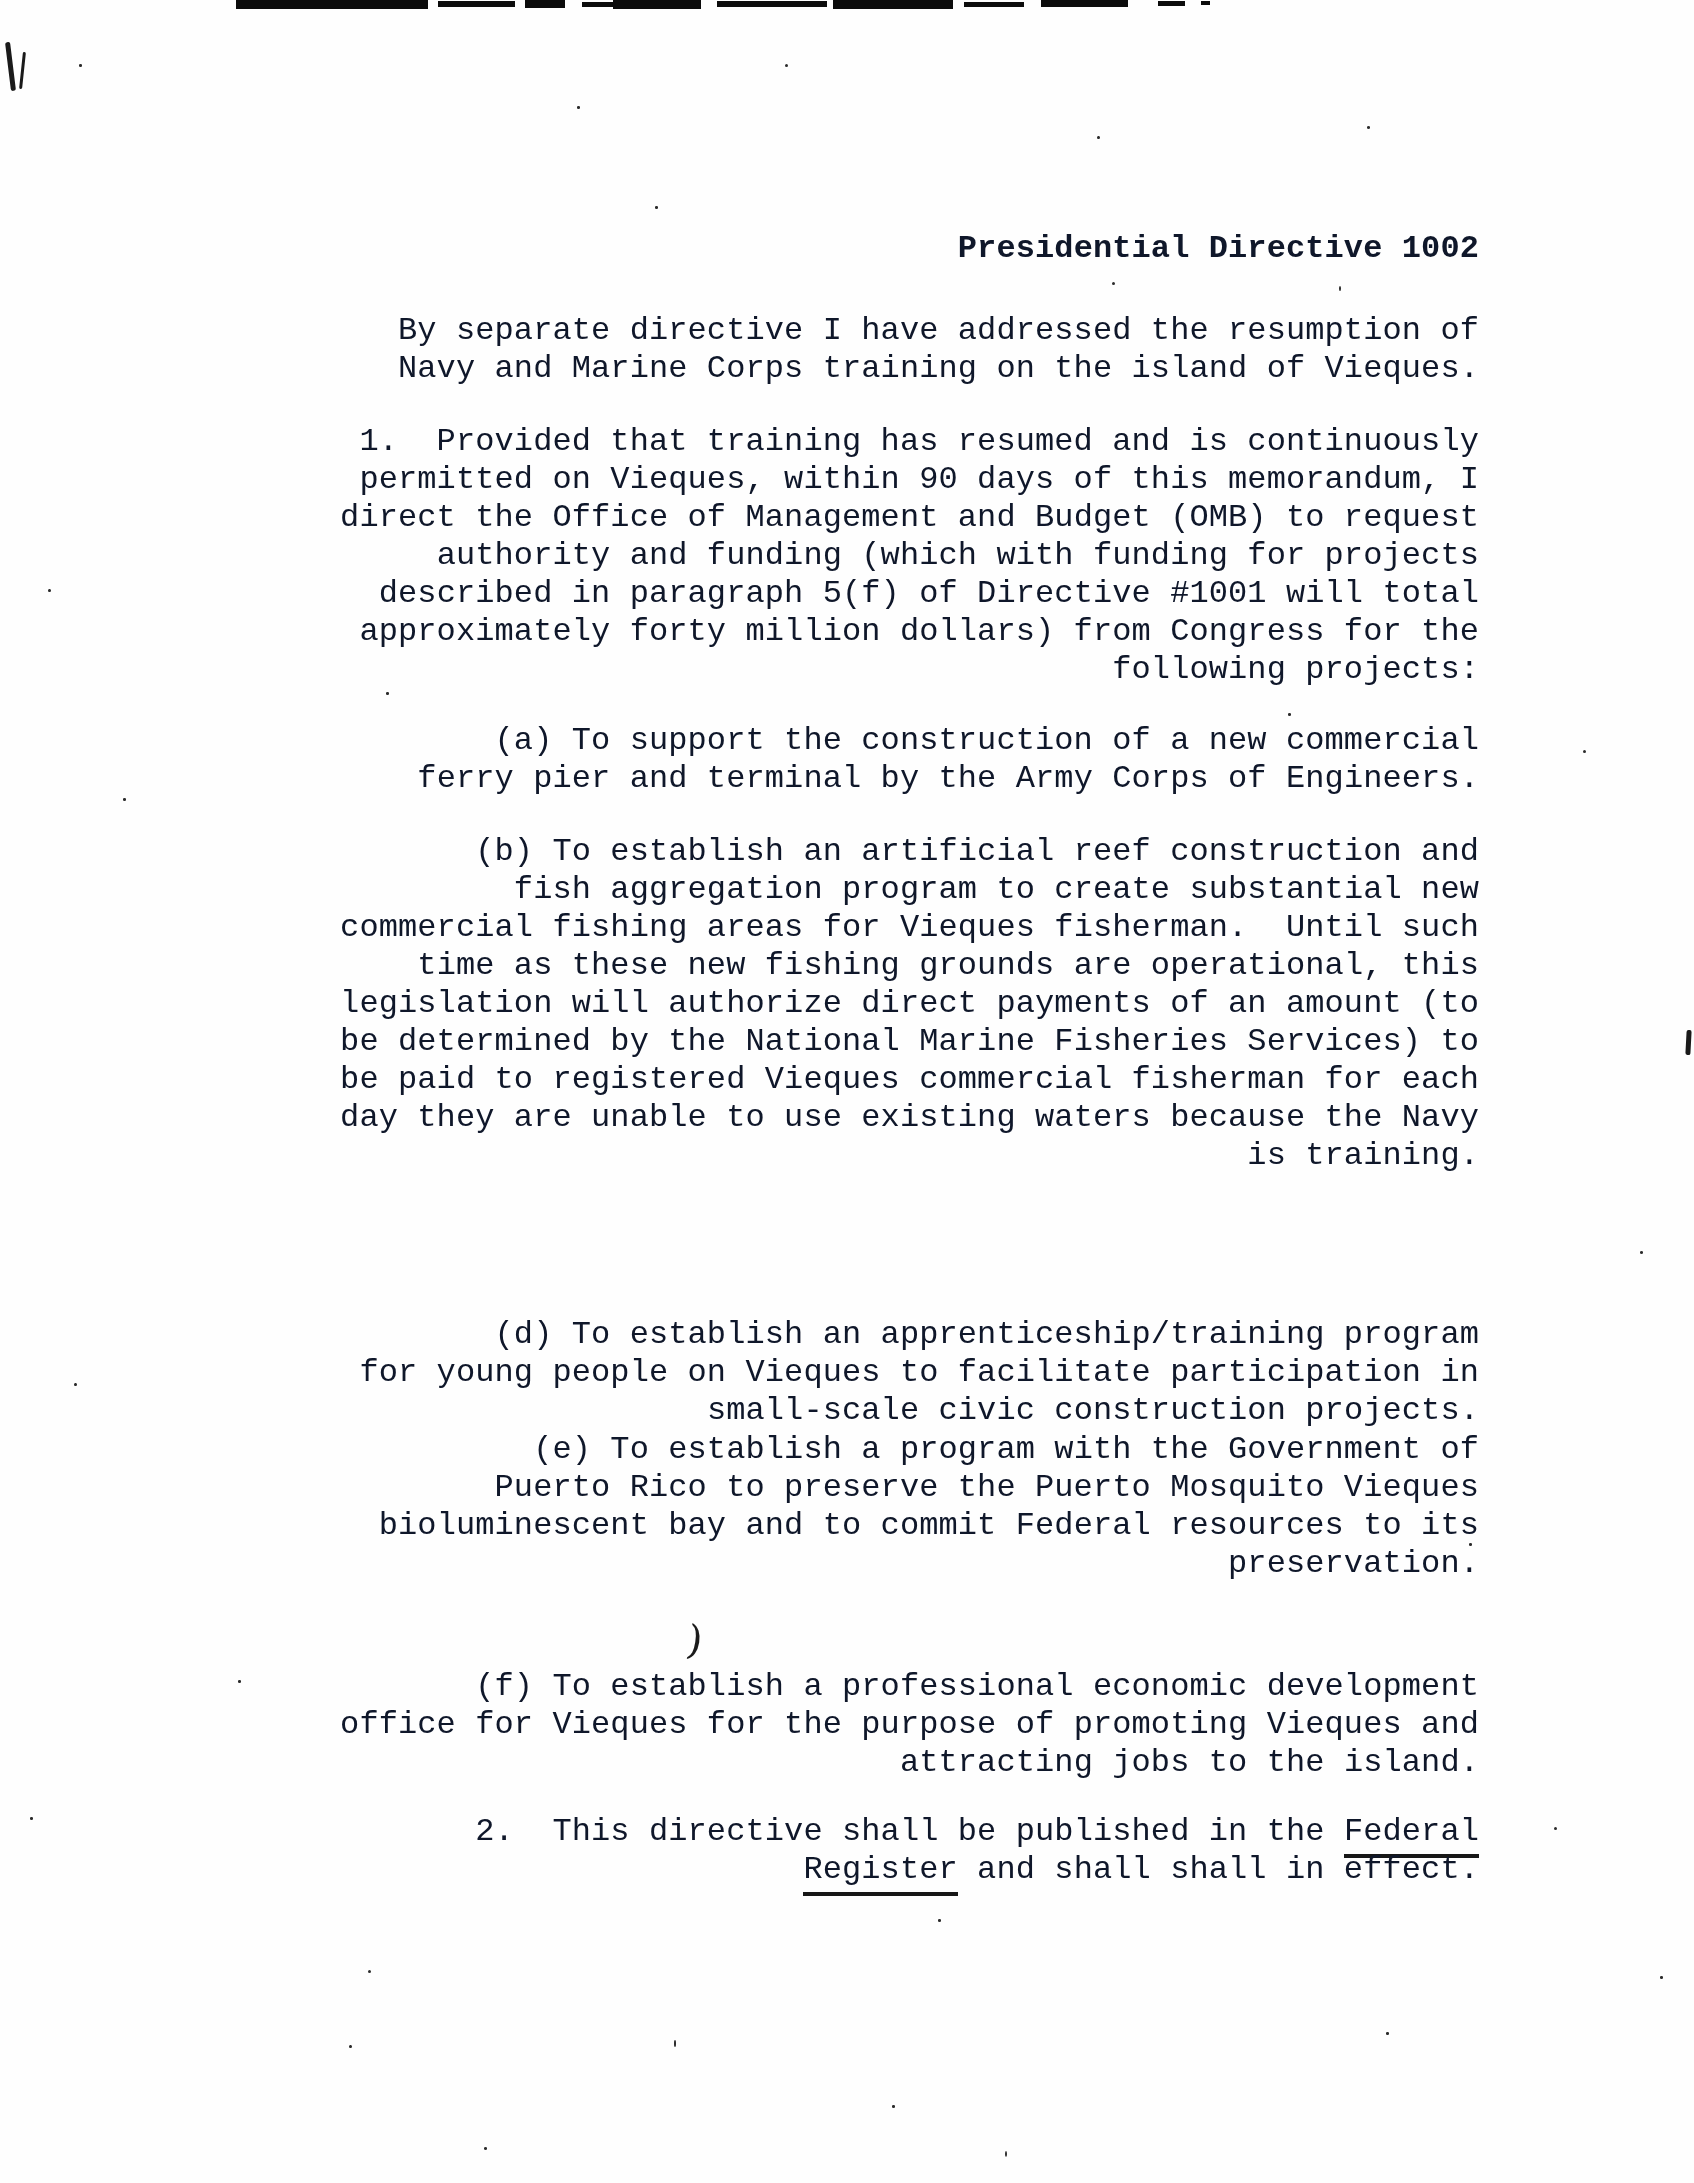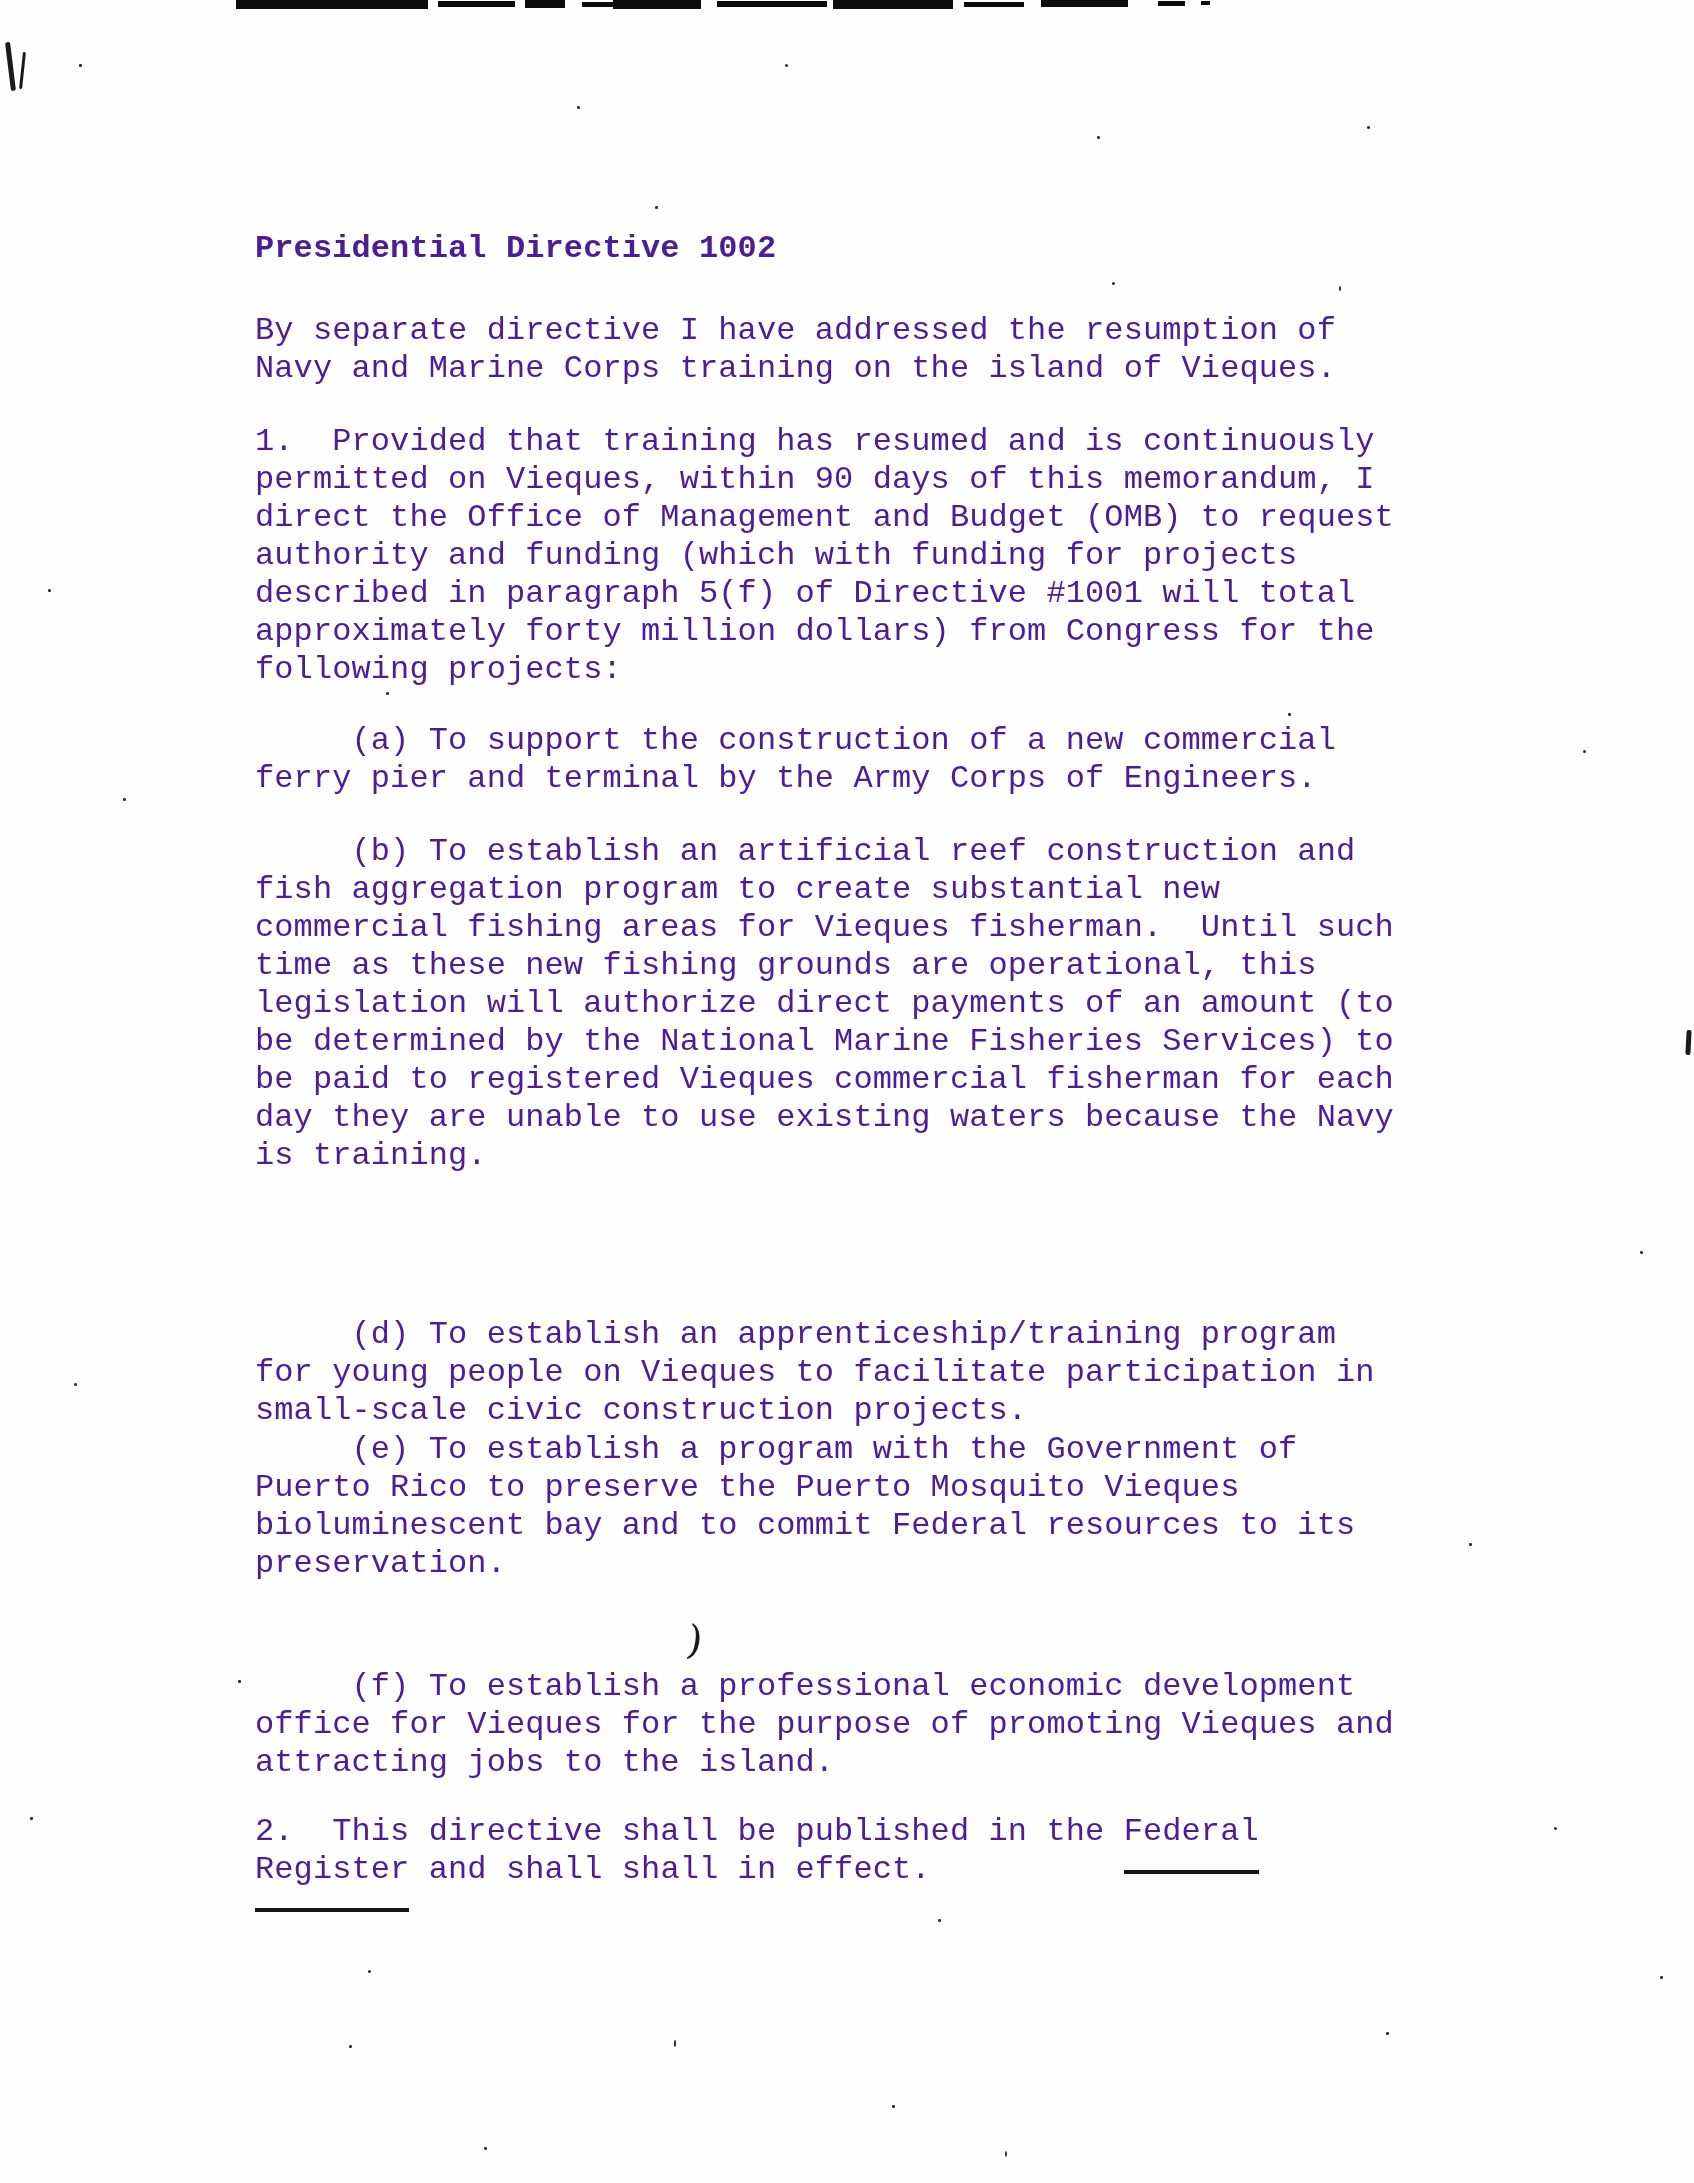--- a/index.html
+++ b/index.html
@@ -8,25 +8,26 @@
     background:#fefefe;
     position:relative;
     overflow:hidden;
     font-family:"Liberation Mono","DejaVu Sans Mono",monospace;
   }
   .page { position:absolute; inset:0; background:#fefefe; }
   .para {
     position:absolute; left:255px; width:1224px;
     white-space:pre-wrap;
     font:400 32px/38px "Liberation Mono","DejaVu Sans Mono",monospace;
-    color:#4c1d95;
+    color:#0f172a;
     letter-spacing:0.1px;
+    text-align:right;
   }
   .title { font-weight:700; }
-  .ul { border-bottom:4px solid #171717; padding-bottom:20px; }
+  .ul { border-bottom:4px solid #171717; padding-bottom:4px; }
   .seg  { position:absolute; background:#0c0c0c; }
   .speck{ position:absolute; background:#2b2b2b; border-radius:50%; }
   .mark { position:absolute; background:#1a1a1a; border-radius:2px; }
   .stray{
     position:absolute; left:687px; top:1620px;
     font:400 40px/40px "DejaVu Serif",serif;
     color:#1a1a1a; transform:rotate(9deg);
   }
 </style>
 </head>

